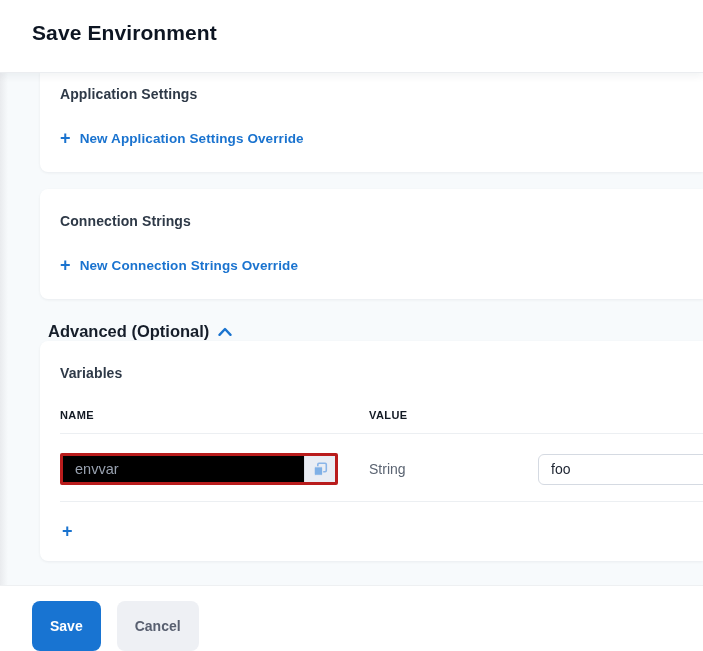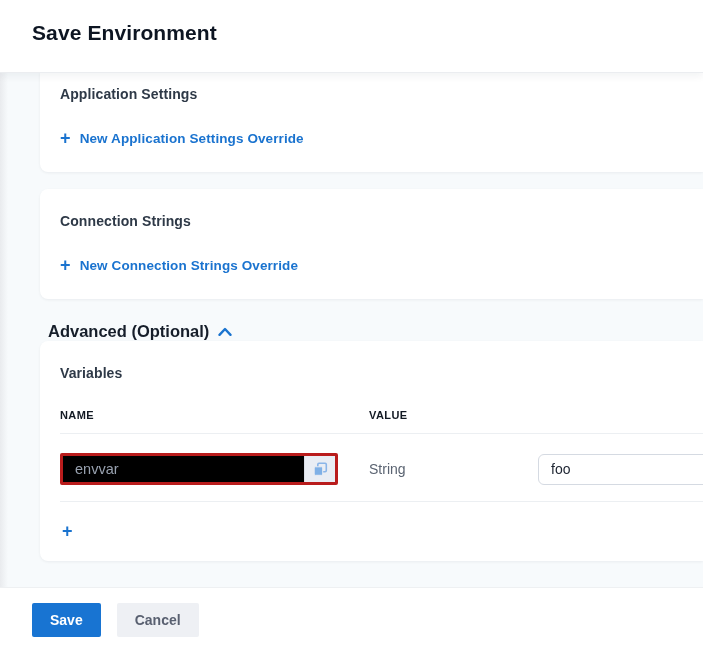--- a/index.html
+++ b/index.html
@@ -184,23 +184,23 @@
     background: #ffffff;
     box-shadow: 0 -1px 0 #eef0f2;
     padding: 15px 0 0 32px;
     display: flex;
     align-items: flex-start;
     gap: 16px;
     position: relative;
     z-index: 5;
   }
   .btn {
-    height: 34px;
-    border: none;
-    border-radius: 2px;
+    height: 50px;
+    border: none;
+    border-radius: 8px;
     font-family: inherit;
     font-size: 14px;
     font-weight: 700;
     cursor: pointer;
     padding: 0 18px;
   }
   .btn-primary { background: #1874d2; color: #ffffff; }
   .btn-secondary { background: #eef0f4; color: #596070; }
 </style>
 </head>

